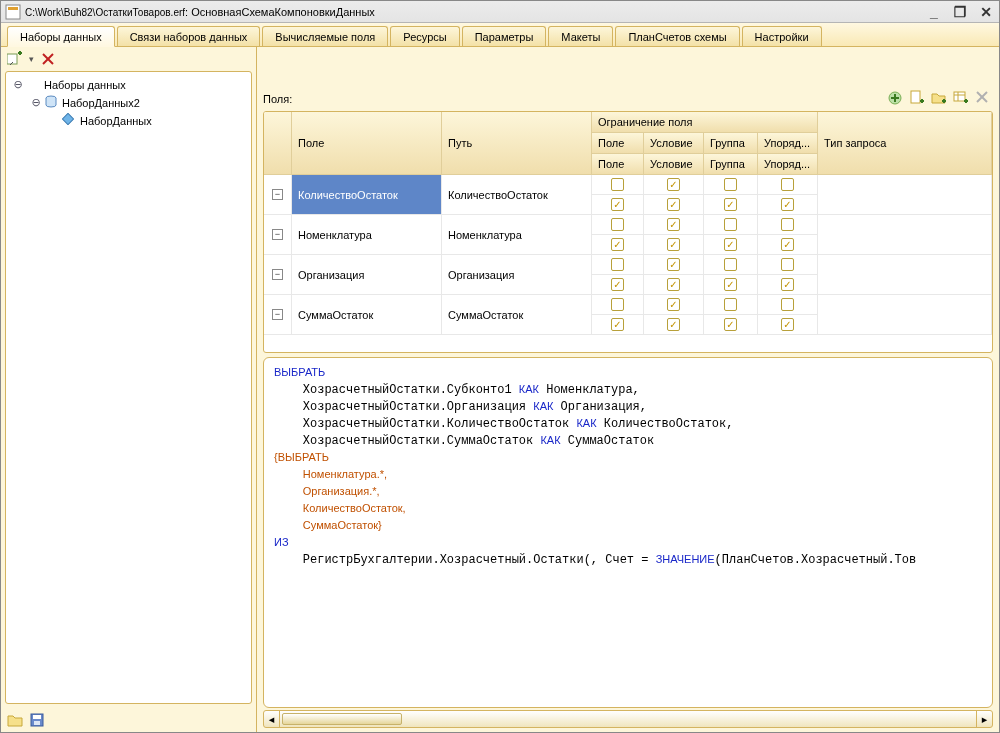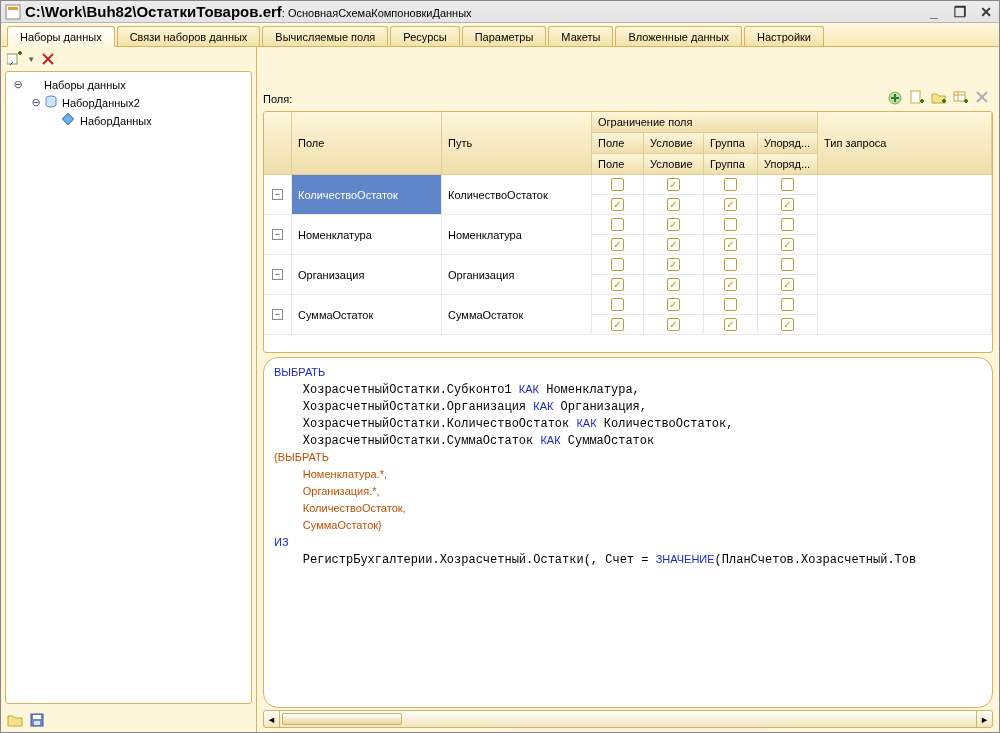--- a/index.html
+++ b/index.html
@@ -1,20 +1,20 @@
 <!DOCTYPE html>
 <html><head>
 <meta charset="utf-8">
 <style>
   * { box-sizing: border-box; margin:0; padding:0; font-family: Tahoma, Arial, sans-serif; font-size: 11px; }
   body { background:#fff; width:1000px; height:733px; overflow:hidden; border:1px solid #888; display:flex; flex-direction:column; }
   
   .titlebar { height:22px; background:linear-gradient(#ececec,#e4e4e4); border-bottom:1px solid #b5b5b5; display:flex; align-items:center; padding:0 4px; }
   .titlebar .icon { width:16px; height:16px; margin-right:4px; }
-  .titlebar .title b { font-weight:bold; font-size:15px; }
+  .titlebar .title b { font-weight:normal; font-size:10px; }
   .titlebar .wb { margin-left:auto; display:flex; gap:8px; }
   .titlebar .wb span { width:18px; text-align:center; cursor:default; font-family:Arial; font-size:14px; line-height:14px; font-weight:bold; color:#333; }
   
   .tabs { height:24px; background:linear-gradient(#fff8e1,#f9e9b5); border-bottom:1px solid #d4b460; display:flex; align-items:flex-end; padding-left:6px; gap:0; }
   .tab { padding:4px 12px 3px 12px; border:1px solid #d4b460; border-bottom:none; border-radius:3px 3px 0 0; background:linear-gradient(#fdf6da,#f3e1a7); margin-right:2px; cursor:default; }
   .tab.active { background:linear-gradient(#fff,#fff8e1); position:relative; top:1px; border-bottom:1px solid #fff8e1; }
   
   .content { flex:1; display:flex; background:#fdf6da; overflow:hidden; }
   .left { width:256px; display:flex; flex-direction:column; border-right:1px solid #d4b460; }
   .right { flex:1; display:flex; flex-direction:column; overflow:hidden; }
@@ -40,21 +40,21 @@
   .gc { border-right:1px solid #e8e8e8; border-bottom:1px solid #e8e8e8; padding:2px 6px; background:#fff; display:flex; align-items:center; min-height:20px; }
   .gc.sel { background:#5e86c8; color:#fff; }
   .gc.toggle { justify-content:center; }
   .cb { width:13px; height:13px; border:1px solid #b8a03a; border-radius:2px; background:#fff; display:inline-flex; align-items:center; justify-content:center; }
   .cb.on::after { content:"✓"; font-size:10px; color:#c49200; }
   .rowtoggle { width:11px; height:11px; border:1px solid #888; background:#fff; text-align:center; line-height:9px; font-size:9px; color:#333; margin:auto; }
   
   .qlabel { padding:4px 8px 2px 8px; display:flex; align-items:center; }
   .qlabel .sp { flex:1; }
   .qlabel a { color:#0a3c7a; text-decoration:none; }
-  .qedit { flex:1; border:1px solid #d4b460; border-radius:15px; margin:0 6px 2px 6px; background:#fff; font-family:"Courier New", monospace; font-size:12px; padding:6px 10px; white-space:pre; overflow:hidden; line-height:16px; }
+  .qedit { flex:1; border:1px solid #d4b460; border-radius:6px; margin:0 6px 2px 6px; background:#fff; font-family:"Courier New", monospace; font-size:12px; padding:6px 10px; white-space:pre; overflow:hidden; line-height:16px; }
   .kw { color:#1826c8; }
   .brace { color:#c05000; }
   .hscroll { height:18px; border:1px solid #d4b460; border-radius:3px; margin:0 6px 4px 6px; background:linear-gradient(#fff,#f0e5bd); position:relative; }
   .hscroll .lbtn,.hscroll .rbtn { position:absolute; top:0; width:16px; height:100%; display:flex; align-items:center; justify-content:center; }
   .hscroll .lbtn{left:0;border-right:1px solid #d4b460;} .hscroll .rbtn{right:0;border-left:1px solid #d4b460;}
   .hscroll .thumb { position:absolute; left:18px; top:2px; height:12px; width:120px; background:linear-gradient(#fff,#e6d69a); border:1px solid #c7b26a; border-radius:2px; }
   .autofill { height:22px; display:flex; align-items:center; gap:6px; padding:0 8px; }
   svg { display:block; }
 </style>
 </head>
@@ -77,21 +77,21 @@
   </div>
 </div>
 
 <div class="tabs" id="tabs">
     <div class="tab active">Наборы данных</div>
     <div class="tab">Связи наборов данных</div>
     <div class="tab">Вычисляемые поля</div>
     <div class="tab">Ресурсы</div>
     <div class="tab">Параметры</div>
     <div class="tab">Макеты</div>
-    <div class="tab">Вложенные данных</div>
+    <div class="tab">ПланСчетов схемы</div>
     <div class="tab">Настройки</div>
   </div>
 
 <div class="content">
 
   <div class="left">
     <div class="tbrow">
       <span class="tico">
         <svg width="16" height="16">
             <rect x="0" y="3" width="10" height="10" fill="#fff" stroke="#7a9b55"></rect>

